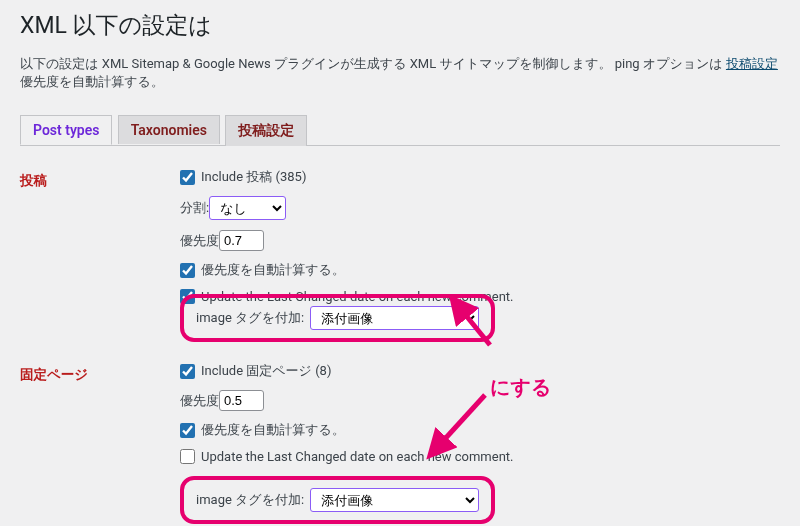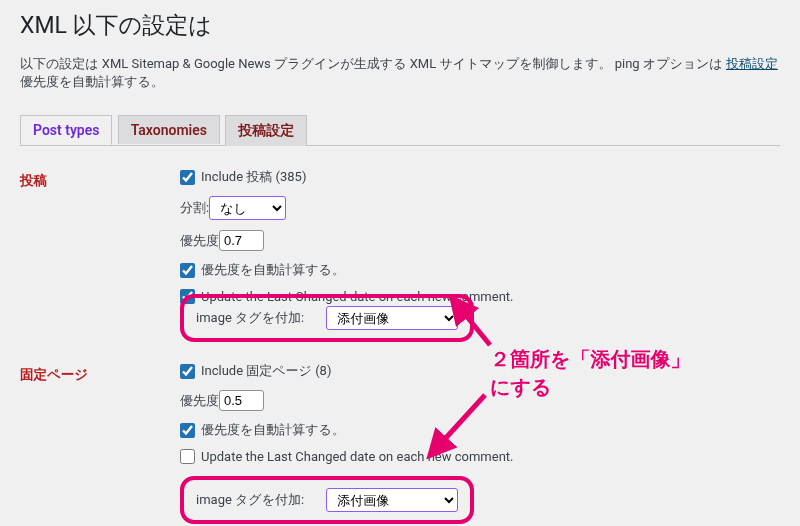--- a/index.html
+++ b/index.html
@@ -103,21 +103,21 @@
     border: 4px solid #e6006e;
     border-radius: 14px;
     padding: 8px 12px;
     display: inline-flex;
     align-items: center;
     gap: 6px;
     position: relative;
     margin-top: 2px;
     justify-content: center;
   }
-  .highlight-box select { width: 132px; margin-left: 16px; }
+  .highlight-box select { width: 169px; }
   .callout {
     position: absolute;
     left: 490px;
     top: 345px;
     color: #e6006e;
     font-size: 20px;
     font-weight: 600;
     line-height: 1.4;
     pointer-events: none;
   }
@@ -202,21 +202,21 @@
         <select>
           <option>添付画像</option>
         </select>
       </div>
     </td>
   </tr>
 </tbody>
   </table>
 
 <div class="callout">
-  <span>２箇所を「添付画像」</span><br>
+  <br>
   <span>にする</span>
 </div>
 
 <svg class="arrow" style="left:440px; top:290px;" width="60" height="60">
   <defs>
     <marker id="ah1" markerWidth="6" markerHeight="6" refX="4" refY="3" orient="auto">
       <path d="M0,0 L6,3 L0,6 Z" fill="#e6006e"></path>
     </marker>
   </defs>
   <path d="M50,55 L15,12" stroke="#e6006e" stroke-width="5" fill="none" marker-end="url(#ah1)"></path>

